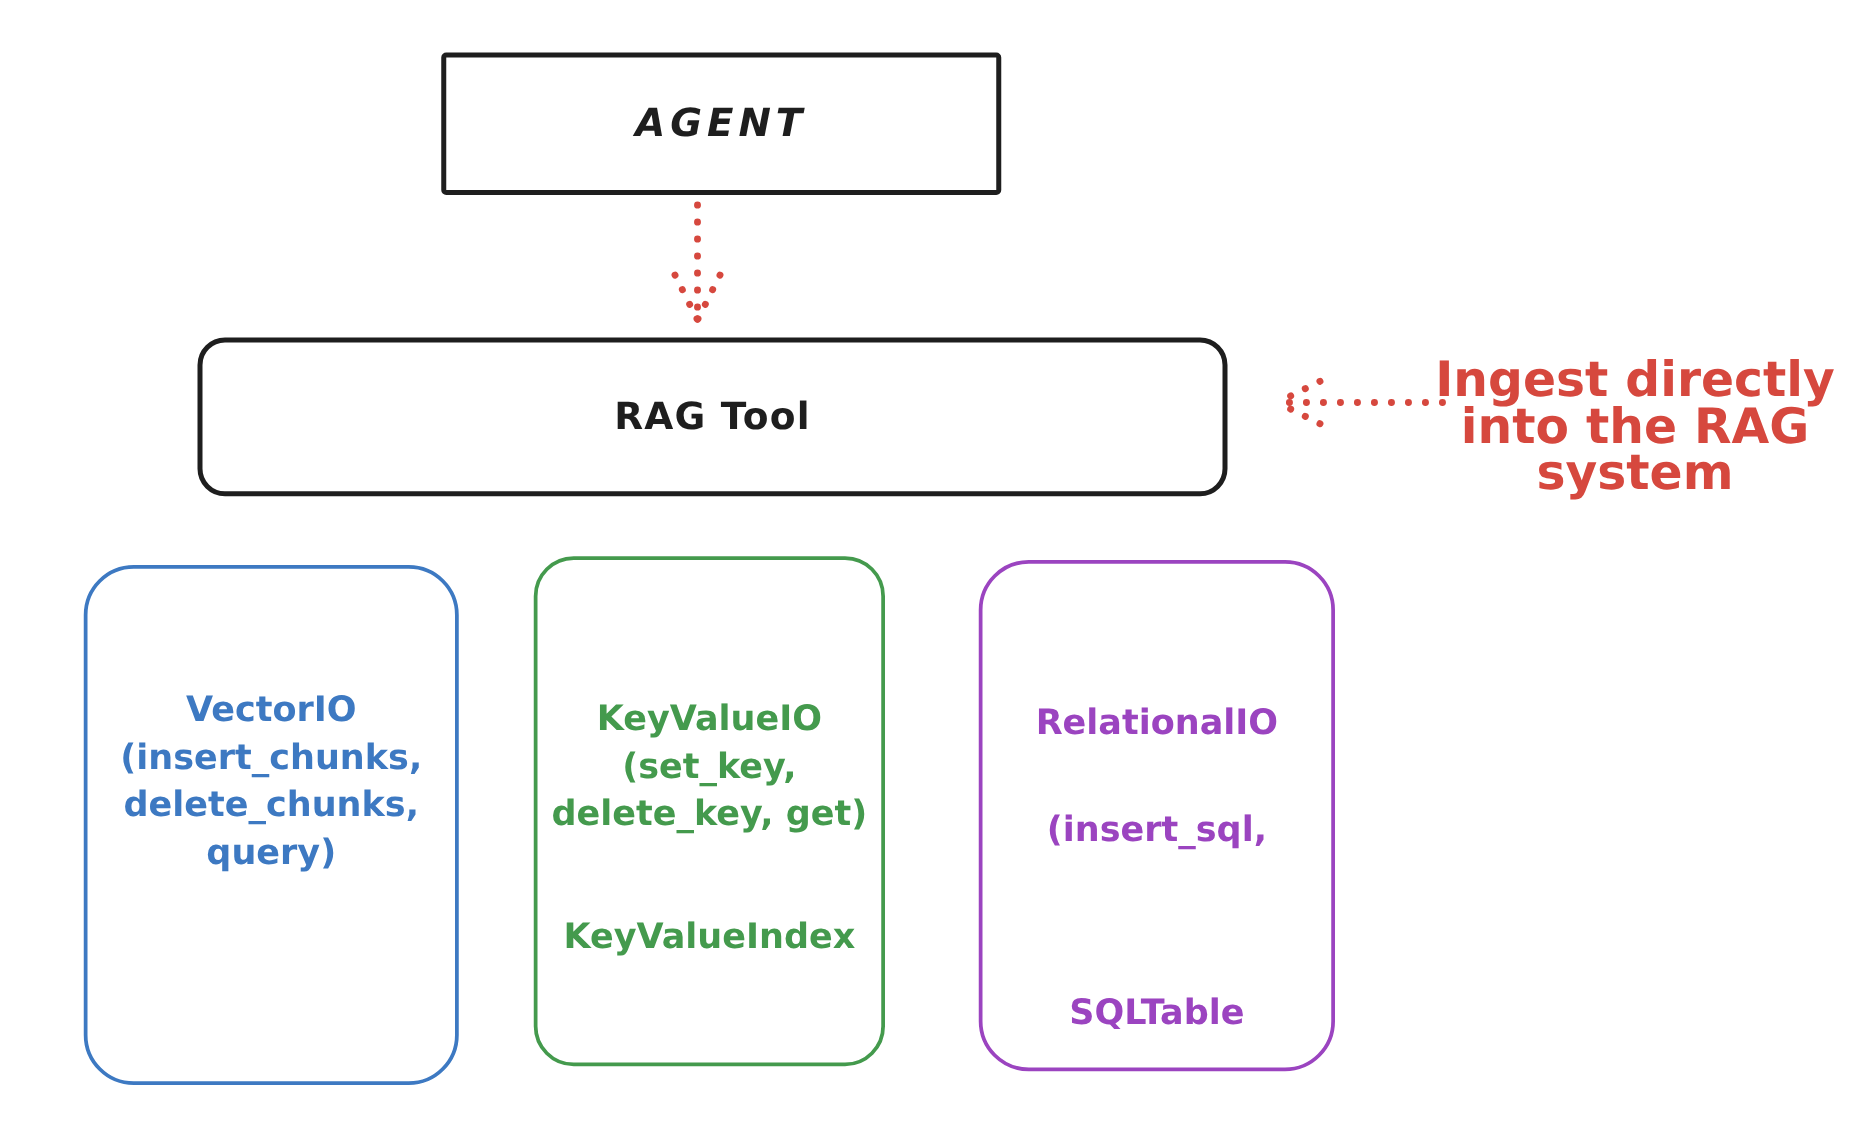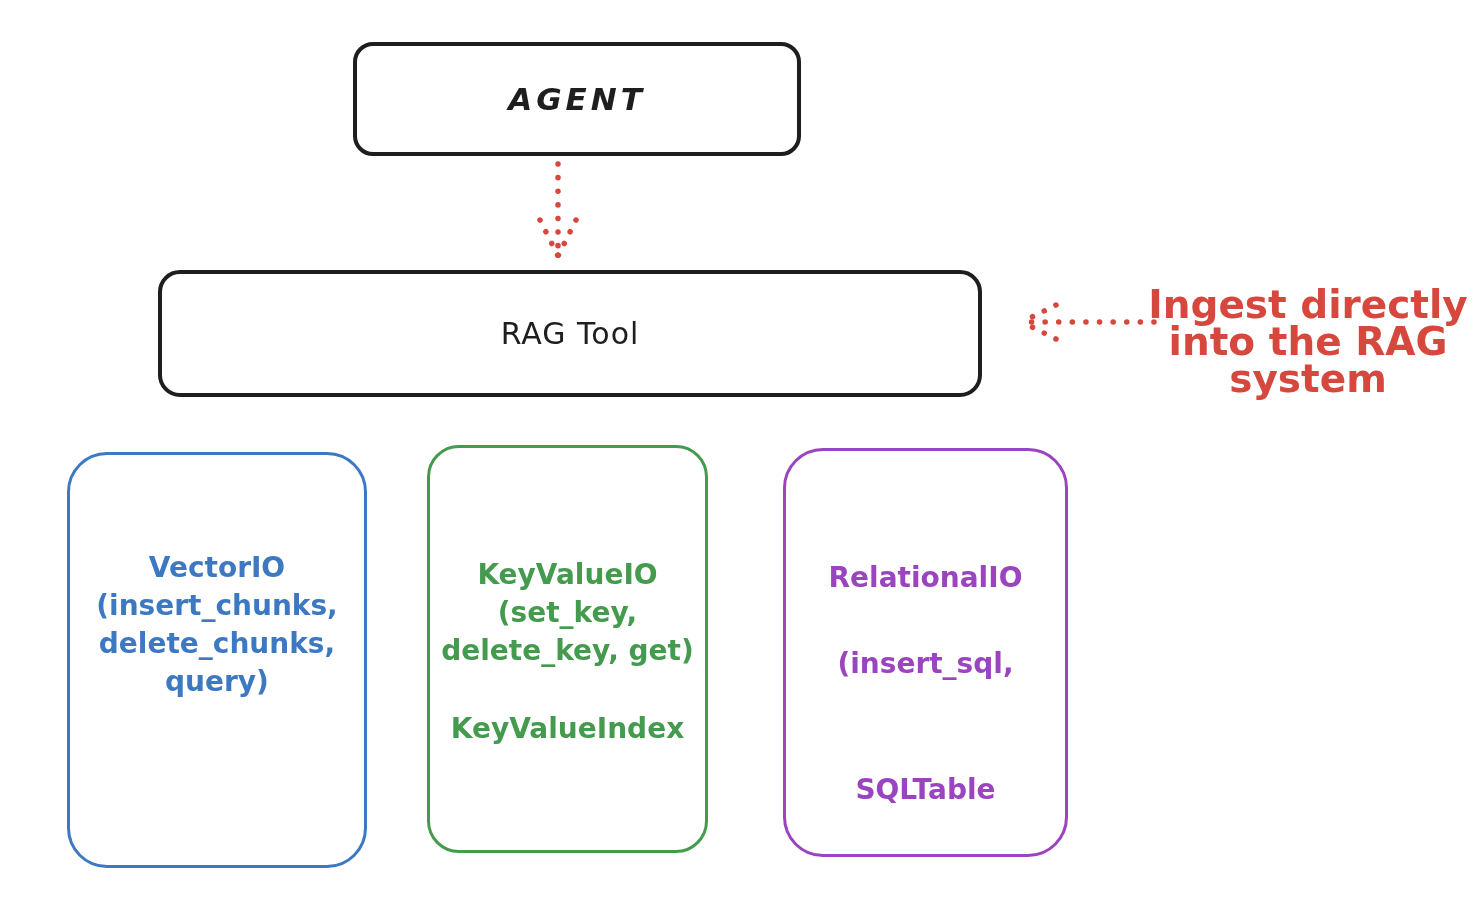--- a/index.html
+++ b/index.html
@@ -24,57 +24,57 @@
     box-sizing: border-box;
   }
   
   .node-black {
     border: 4px solid #1e1e1e;
     color: #1e1e1e;
   }
   #agent-node {
     left: 353px; top: 42px;
     width: 448px; height: 114px;
-    border-radius: 20px;
+    border-radius: 4px;
   }
   #agent-node .label {
     font-size: 31px;
     font-weight: 700;
     font-style: italic;
     letter-spacing: 4px;
   }
   #ragtool-node {
     left: 158px; top: 270px;
     width: 824px; height: 127px;
     border-radius: 22px;
   }
   #ragtool-node .label {
     font-size: 30px;
-    font-weight: 400;
+    font-weight: 700;
     letter-spacing: 1px;
   }
   
   .col-node {
     position: absolute;
     background: #ffffff;
     box-sizing: border-box;
     display: flex;
     flex-direction: column;
     align-items: center;
     text-align: center;
     font-weight: 600;
   }
   .col-node .line {
     display: block;
     font-size: 28px;
     line-height: 38px;
     white-space: nowrap;
   }
   .col-node .index-label {
-    margin-top: 40px;
+    margin-top: 60px;
     font-size: 28px;
     line-height: 38px;
     white-space: nowrap;
   }
   #vector-node {
     left: 67px; top: 452px;
     width: 300px; height: 416px;
     border: 3.5px solid #3d79c2;
     color: #3d79c2;
     border-radius: 40px;

